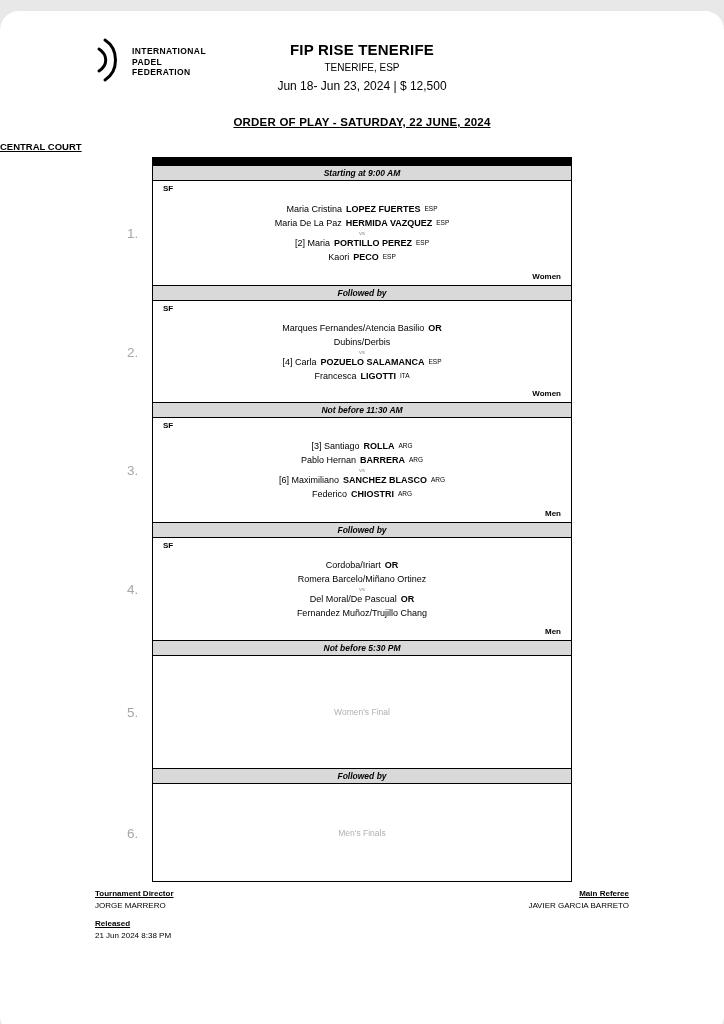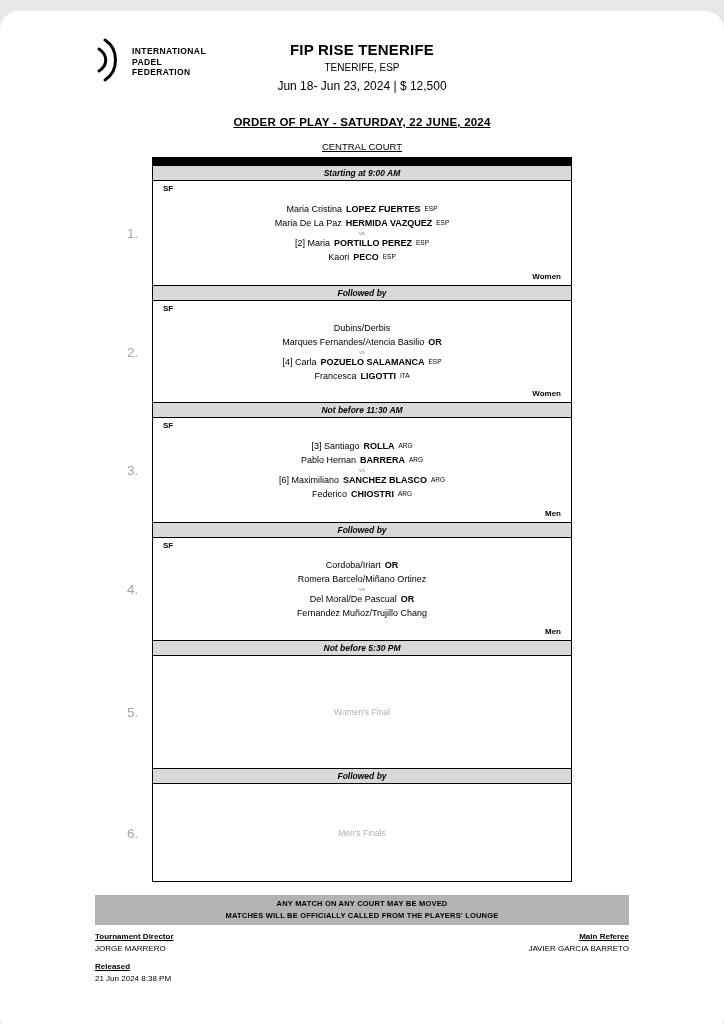--- a/index.html
+++ b/index.html
@@ -15,21 +15,21 @@
   
   .page-header{position:relative;padding-top:30px;height:84px;}
   .logo{position:absolute;left:95px;top:26px;display:flex;align-items:center;gap:7px;}
   .logo-text{font-size:8.5px;font-weight:bold;letter-spacing:.4px;line-height:1.25;}
   .title-block{text-align:center;}
   .event-title{font-size:15px;font-weight:bold;letter-spacing:.2px;}
   .event-location{font-size:10px;margin-top:4px;}
   .event-dates{font-size:12px;margin-top:6px;}
 
   .order-title{text-align:center;margin-top:21px;font-size:11.5px;font-weight:bold;text-decoration:underline;letter-spacing:.2px;}
-  .court-title{text-align:center;margin-top:13px;font-size:9.5px;font-weight:normal;text-decoration:underline;}
+  .court-title{margin-top:13px;font-size:9.5px;font-weight:bold;text-decoration:underline;}
 
   
   .schedule-table{width:420px;margin:5px auto 0;border:1px solid #000;position:relative;background:#fff;}
   .table-topbar{height:7px;background:#000;}
   .slot-header{background:var(--header_bar);border-top:1px solid #000;border-bottom:1px solid #000;text-align:center;font-size:8.5px;font-weight:bold;font-style:italic;padding:2px 16px;}
   .slot-body{position:relative;display:flex;flex-direction:column;padding:3px 10px;}
   .h1{height:104px;}.h2{height:101px;}.h3{height:104px;}.h4{height:102px;}.h5{height:112px;}.h6{height:97px;}
   .match-num{position:absolute;left:-26px;top:50%;transform:translateY(-50%);color:var(--muted_text);font-size:13.5px;}
   .sf{text-align:left;font-weight:bold;font-size:8px;height:10px;}
   .cat{text-align:right;font-weight:bold;font-size:8px;height:10px;}
@@ -96,22 +96,22 @@
         <div class="cat">Women</div>
       </div>
     </section>
 
     <section>
       <div class="slot-header"><span>Followed by</span></div>
       <div class="slot-body h2">
         <span class="match-num">2.</span>
         <div class="sf">SF</div>
         <div class="lines">
+          <div class="pline"><span class="pre">Marques Fernandes/Atencia Basilio</span><b class="orword">OR</b></div>
           <div class="pline"><span class="pre">Dubins/Derbis</span></div>
-          <div class="pline"><span class="pre">Marques Fernandes/Atencia Basilio</span><b class="orword">OR</b></div>
           <div class="vs">vs</div>
           <div class="pline"><span class="pre">[4]  Carla</span><b class="pname">POZUELO SALAMANCA</b><span class="cc">ESP</span></div>
           <div class="pline"><span class="pre">Francesca</span><b class="pname">LIGOTTI</b><span class="cc">ITA</span></div>
         </div>
         <div class="cat">Women</div>
       </div>
     </section>
 
     <section>
       <div class="slot-header"><span>Not before 11:30 AM</span></div>
@@ -159,24 +159,20 @@
       <div class="slot-header"><span>Followed by</span></div>
       <div class="slot-body h6">
         <span class="match-num">6.</span>
         <div class="lines">
           <div class="ph-text">Men's Finals</div>
         </div>
       </div>
     </section>
   </div>
 
-  <div class="notice-bar">
-    <div>ANY MATCH ON ANY COURT MAY BE MOVED</div>
-    <div>MATCHES WILL BE OFFICIALLY CALLED FROM THE PLAYERS' LOUNGE</div>
-  </div>
 
   <div class="footer-info">
     <div class="footer-left">
       <div class="f-label">Tournament Director</div>
       <div class="f-val">JORGE MARRERO</div>
       <div class="f-label released">Released</div>
       <div class="f-val">21 Jun 2024  8:38 PM</div>
     </div>
     <div class="footer-right">
       <div class="f-label">Main Referee</div>

